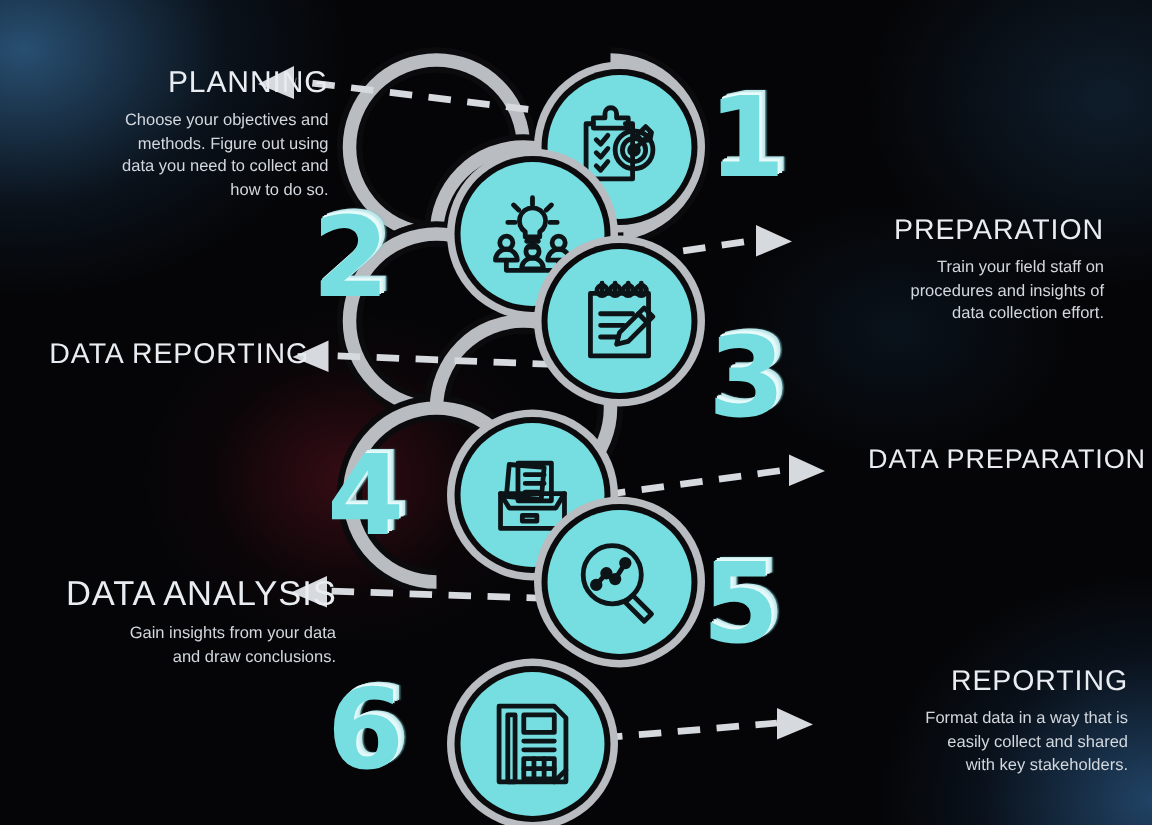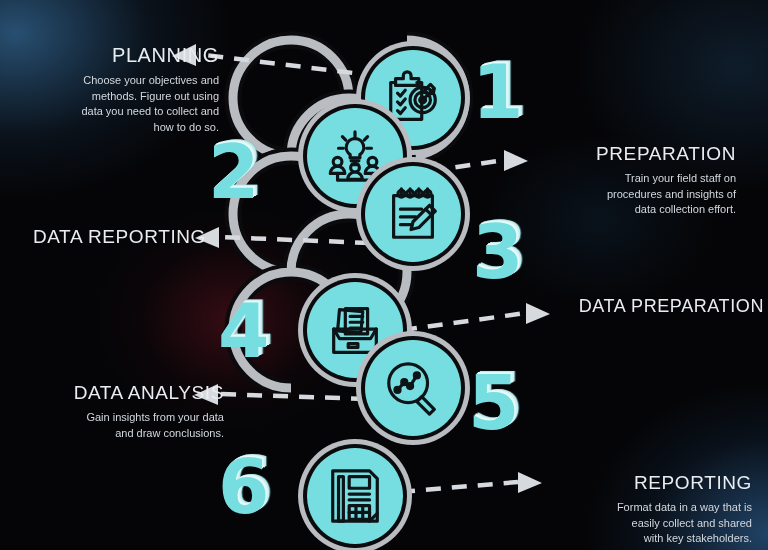--- a/index.html
+++ b/index.html
@@ -247,25 +247,25 @@
 
   <div class="block left" style="left:26px; top:226px; width:180px;">
     <h2 style="font-size:19px;">DATA REPORTING</h2>
   </div>
 
   <div class="block right" style="left:559px; top:296px; width:205px;">
     <h2 style="font-size:18px;">DATA PREPARATION</h2>
   </div>
 
   <div class="block left" style="left:44px; top:382px; width:180px;">
-    <h2 style="font-size:19px;">DATA ANALYSIS</h2>
+    <h2 style="font-size:23px;">DATA ANALYSIS</h2>
     <p>Gain insights from your data
 and draw conclusions.</p>
   </div>
 
-  <div class="block right" style="left:552px; top:472px; width:200px;">
+  <div class="block right" style="left:552px; top:444px; width:200px;">
     <h2 style="font-size:19px;">REPORTING</h2>
     <p>Format data in a way that is
 easily collect and shared
 with key stakeholders.</p>
   </div>
 
 </div>
 
 </body></html>

